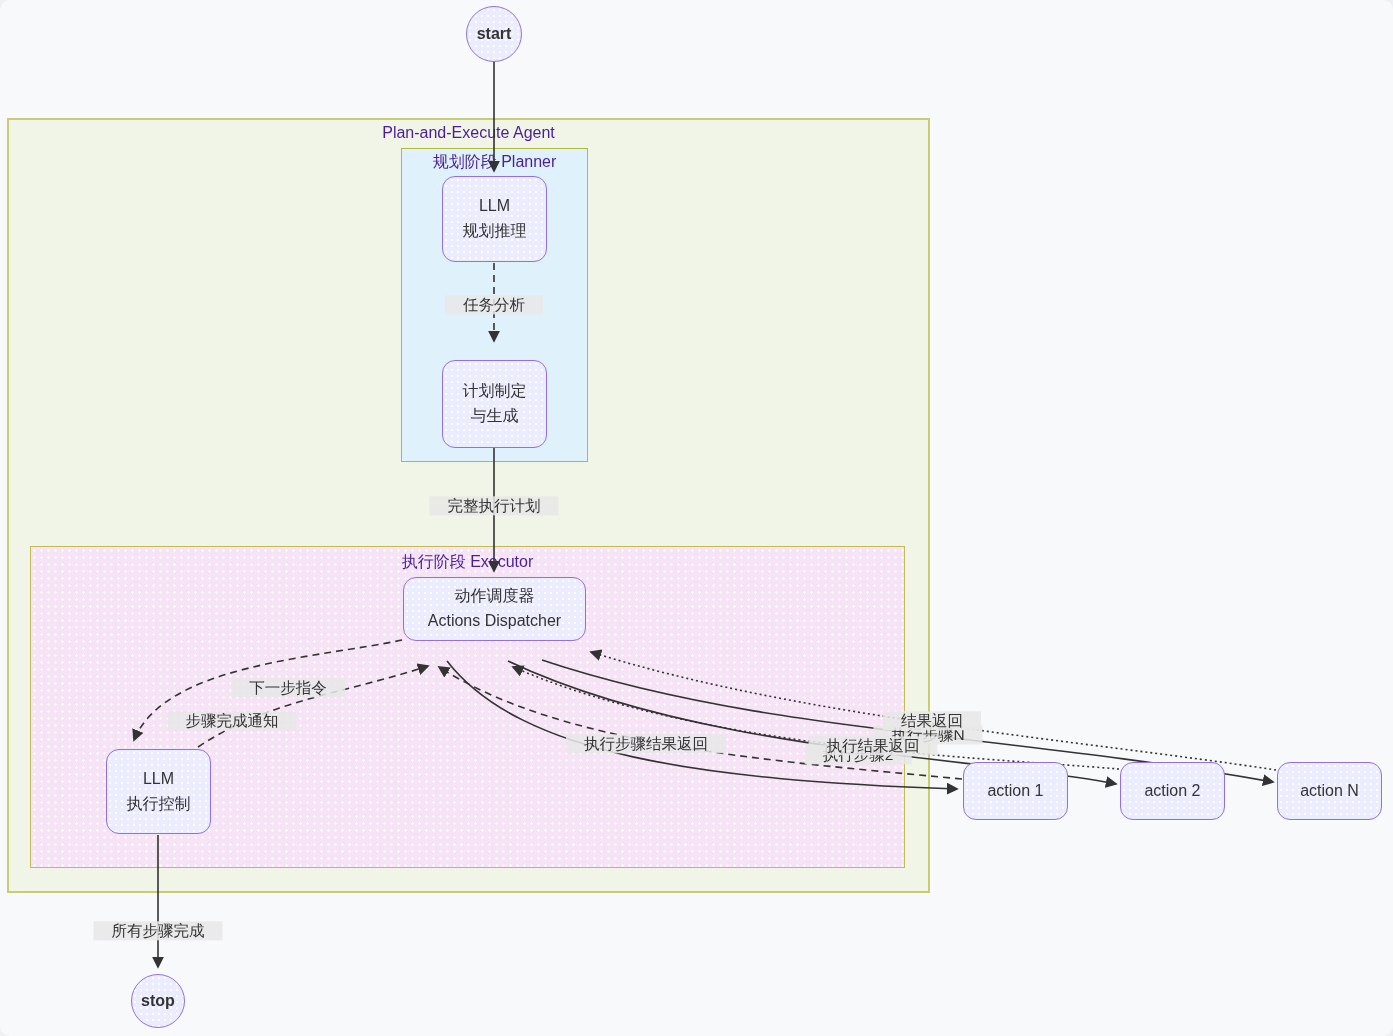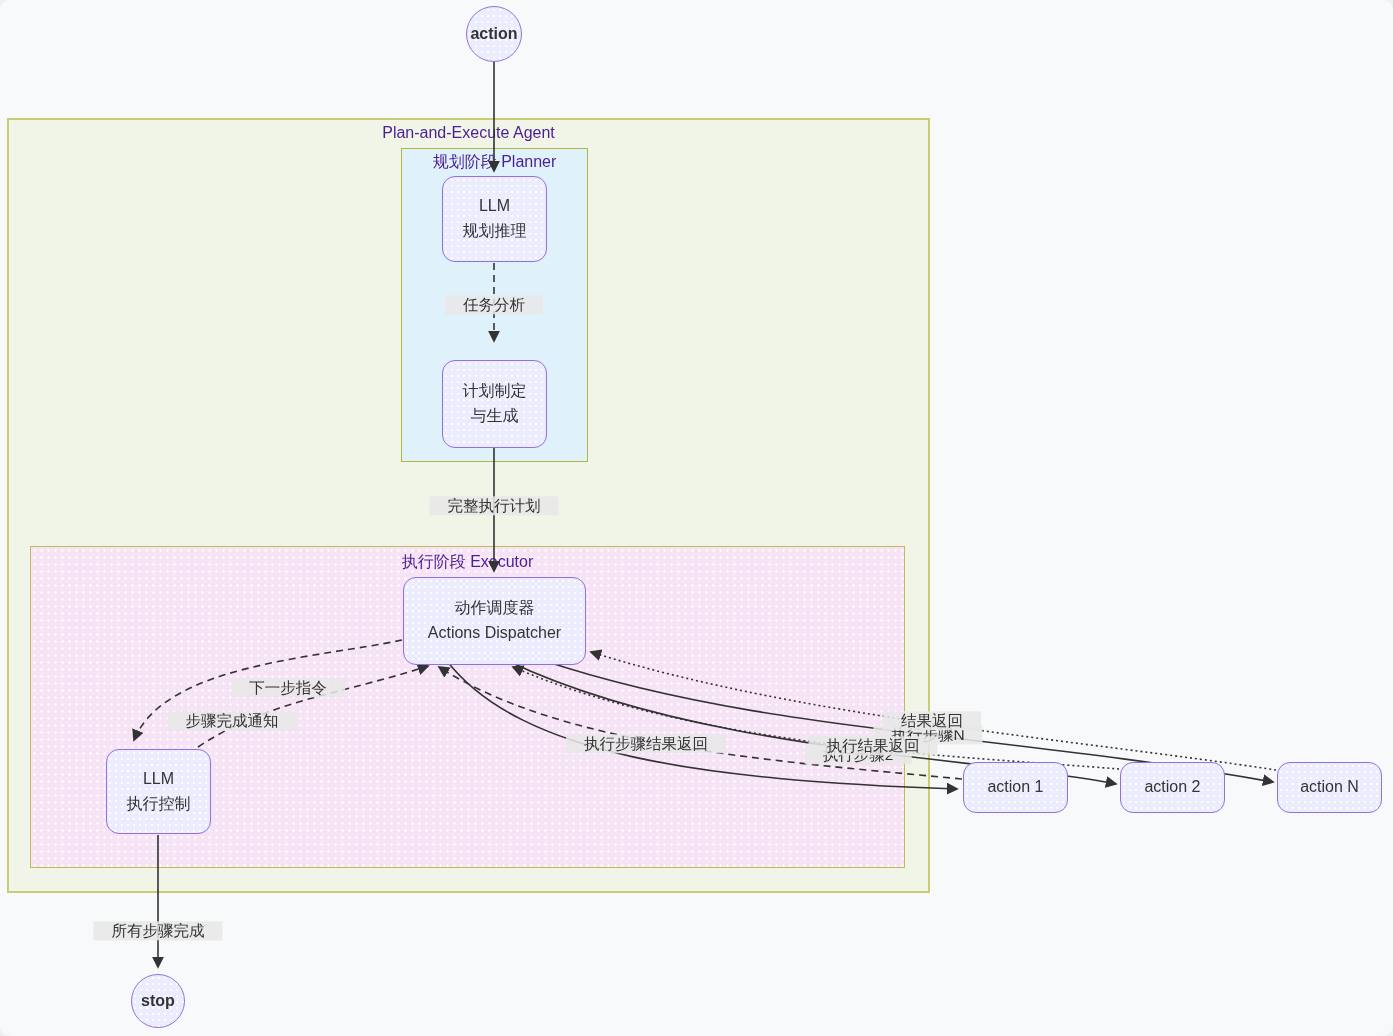--- a/index.html
+++ b/index.html
@@ -42,23 +42,23 @@
     background-image:radial-gradient(rgba(255,255,255,.9) 1px,transparent 1.2px);
     background-size:6px 6px;
     display:flex;flex-direction:column;align-items:center;justify-content:center;
     font-size:16px;line-height:1.55;color:#333;text-align:center;
   }
   .node .ln{white-space:nowrap;}
   .circle{border-radius:50%;font-weight:600;}
   .n-start{left:466px;top:6px;width:56px;height:56px;}
   .n-llm-planner{left:442px;top:176px;width:105px;height:86px;}
   .n-plan{left:442px;top:360px;width:105px;height:88px;}
-  .n-dispatcher{left:403px;top:577px;width:183px;height:88px;}
+  .n-dispatcher{left:403px;top:577px;width:183px;height:64px;}
   .n-llm-exec{left:106px;top:749px;width:105px;height:85px;}
-  .n-action{top:762px;width:105px;height:51px;}
+  .n-action{top:762px;width:105px;height:58px;}
   .n-action1{left:963px;}
   .n-action2{left:1120px;text-align:right;}
   .n-actionN{left:1277px;}
   .n-stop{left:131px;top:974px;width:54px;height:54px;}
   
   .elabel{
     position:absolute;transform:translate(-50%,-50%);
     background:rgba(232,232,232,.86);padding:0 18px;
     font-size:15.5px;line-height:1.25;color:#333;white-space:nowrap;
   }
@@ -102,21 +102,21 @@
     <path class="edge" d="M447,661 C520,755 700,780 957,789" marker-end="url(#arrow)"></path>
     <path class="edge dashed" d="M962,779 C760,760 560,745 439,667" marker-end="url(#arrow)"></path>
     <path class="edge" d="M508,661 C700,752 980,757 1116,784" marker-end="url(#arrow)"></path>
     <path class="edge dotted" d="M1119,769 C960,756 700,748 513,667" marker-end="url(#arrow)"></path>
     <path class="edge" d="M542,660 C760,733 1000,733 1273,782" marker-end="url(#arrow)"></path>
     <path class="edge dotted" d="M1276,770 C1080,740 800,718 591,652" marker-end="url(#arrow)"></path>
     <path class="edge" d="M158,835 L158,967" marker-end="url(#arrow)"></path>
   </svg>
 
   <div class="node circle n-start">
-    <span class="ln">action</span>
+    <span class="ln">start</span>
   </div>
 
   <div class="node n-llm-planner">
     <span class="ln">LLM</span>
     <span class="ln">规划推理</span>
   </div>
 
   <div class="node n-plan">
     <span class="ln">计划制定</span>
     <span class="ln">与生成</span>

